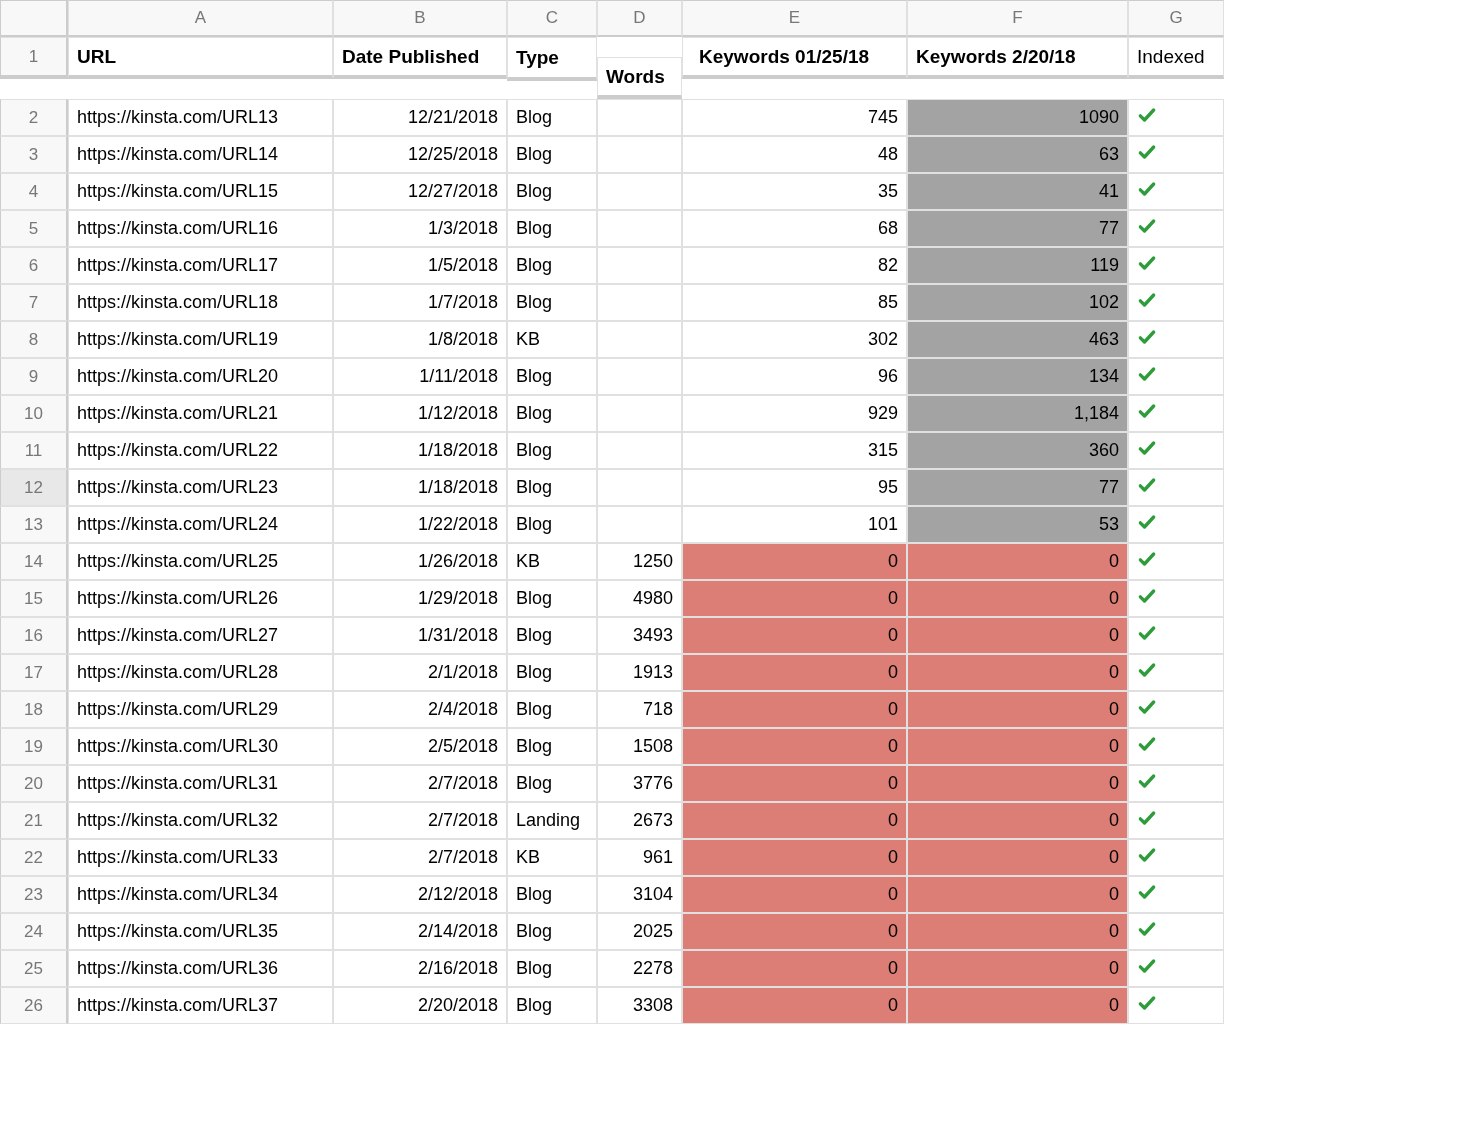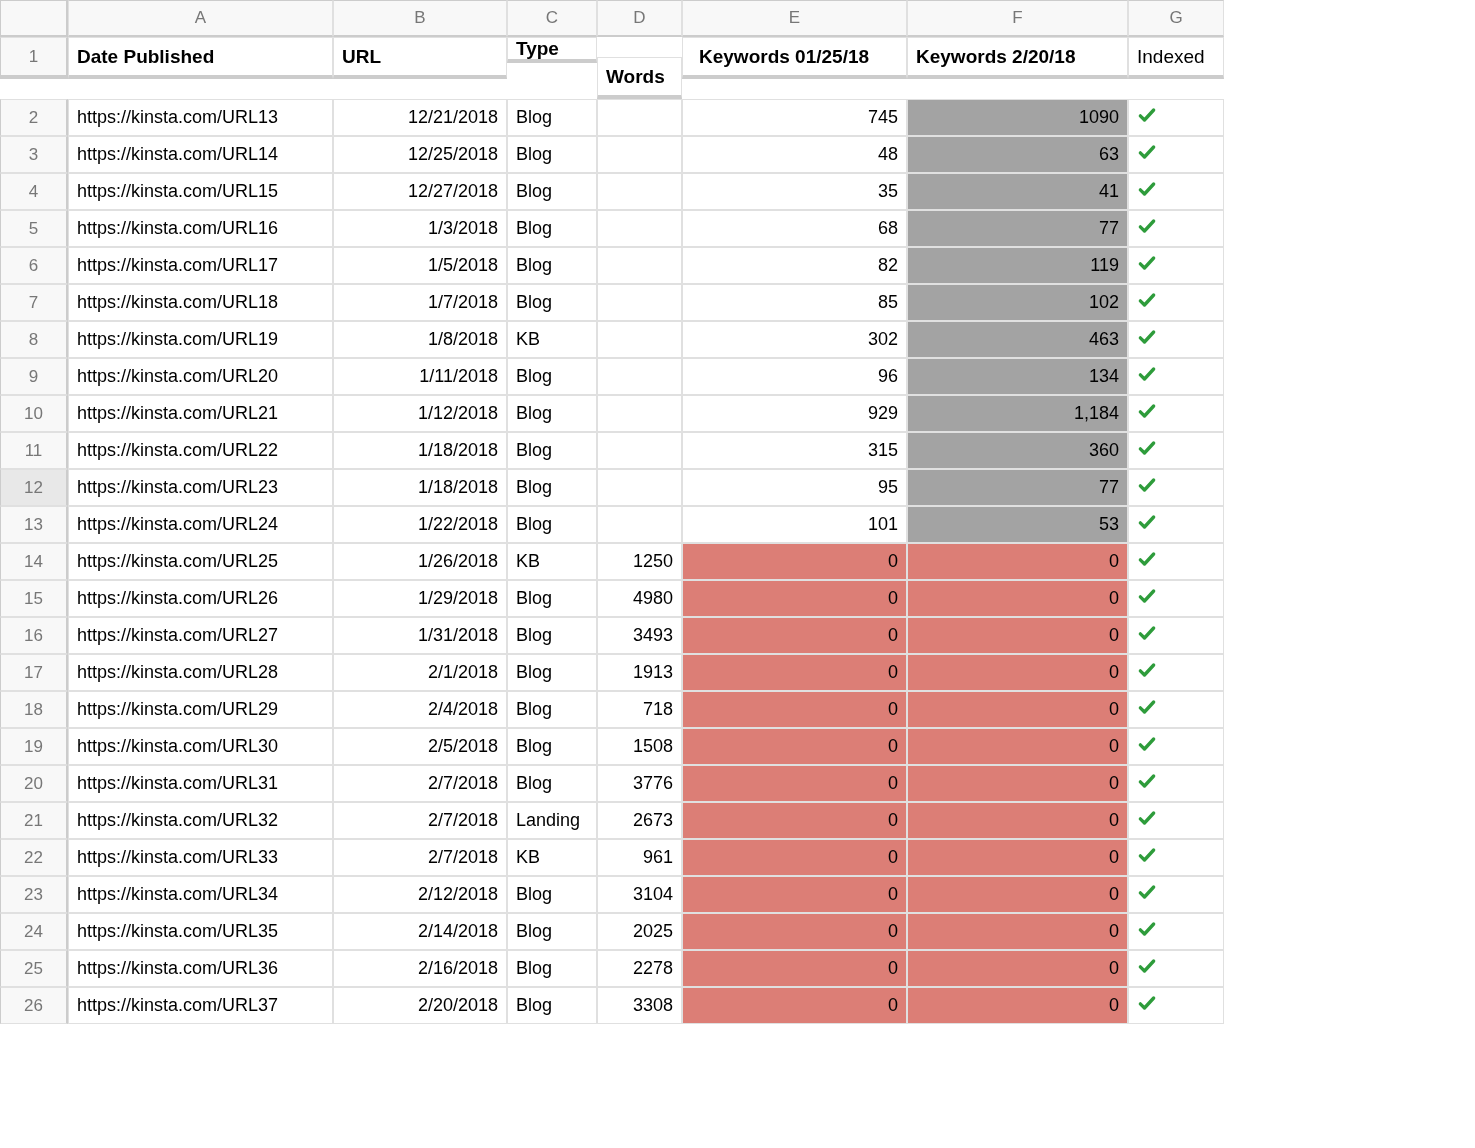--- a/index.html
+++ b/index.html
@@ -67,23 +67,23 @@
 <div class="spreadsheet" id="sheet">
     <div class="cell corner"></div>
     <div class="cell col-header">A</div>
     <div class="cell col-header">B</div>
     <div class="cell col-header">C</div>
     <div class="cell col-header">D</div>
     <div class="cell col-header">E</div>
     <div class="cell col-header">F</div>
     <div class="cell col-header">G</div>
     <div class="cell row-header" style="border-bottom: 4px solid rgb(204, 204, 204); height: 42px;">1</div>
+    <div class="cell txt" style="font-weight: bold; border-bottom: 4px solid rgb(204, 204, 204); height: 42px; font-size: 19px;">URL</div>
     <div class="cell txt" style="font-weight: bold; border-bottom: 4px solid rgb(204, 204, 204); height: 42px; font-size: 19px;">Date Published</div>
-    <div class="cell txt" style="font-weight: bold; border-bottom: 4px solid rgb(204, 204, 204); height: 42px; font-size: 19px;">URL</div>
-    <div class="cell txt" style="font-weight: bold; border-bottom: 4px solid rgb(204, 204, 204); height: 26px; font-size: 19px;">Type</div>
+    <div class="cell txt" style="font-weight: bold; border-bottom: 4px solid rgb(204, 204, 204); height: 44px; font-size: 19px;">Type</div>
     <div class="cell txt" style="font-weight: bold; border-bottom: 4px solid rgb(204, 204, 204); height: 42px; font-size: 19px; margin-top: 20px;">Words</div>
     <div class="cell txt" style="font-weight: bold; border-bottom: 4px solid rgb(204, 204, 204); height: 42px; font-size: 19px; padding-left: 16px;">Keywords 01/25/18</div>
     <div class="cell txt" style="font-weight: bold; border-bottom: 4px solid rgb(204, 204, 204); height: 42px; font-size: 19px;">Keywords 2/20/18</div>
     <div class="cell txt" style="font-weight: normal; border-bottom: 4px solid rgb(204, 204, 204); height: 42px; font-size: 19px;">Indexed</div>
     <div class="cell row-header">2</div>
     <div class="cell txt">https://kinsta.com/URL13</div>
     <div class="cell num">12/21/2018</div>
     <div class="cell txt">Blog</div>
     <div class="cell num"></div>
     <div class="cell num ">745</div>

